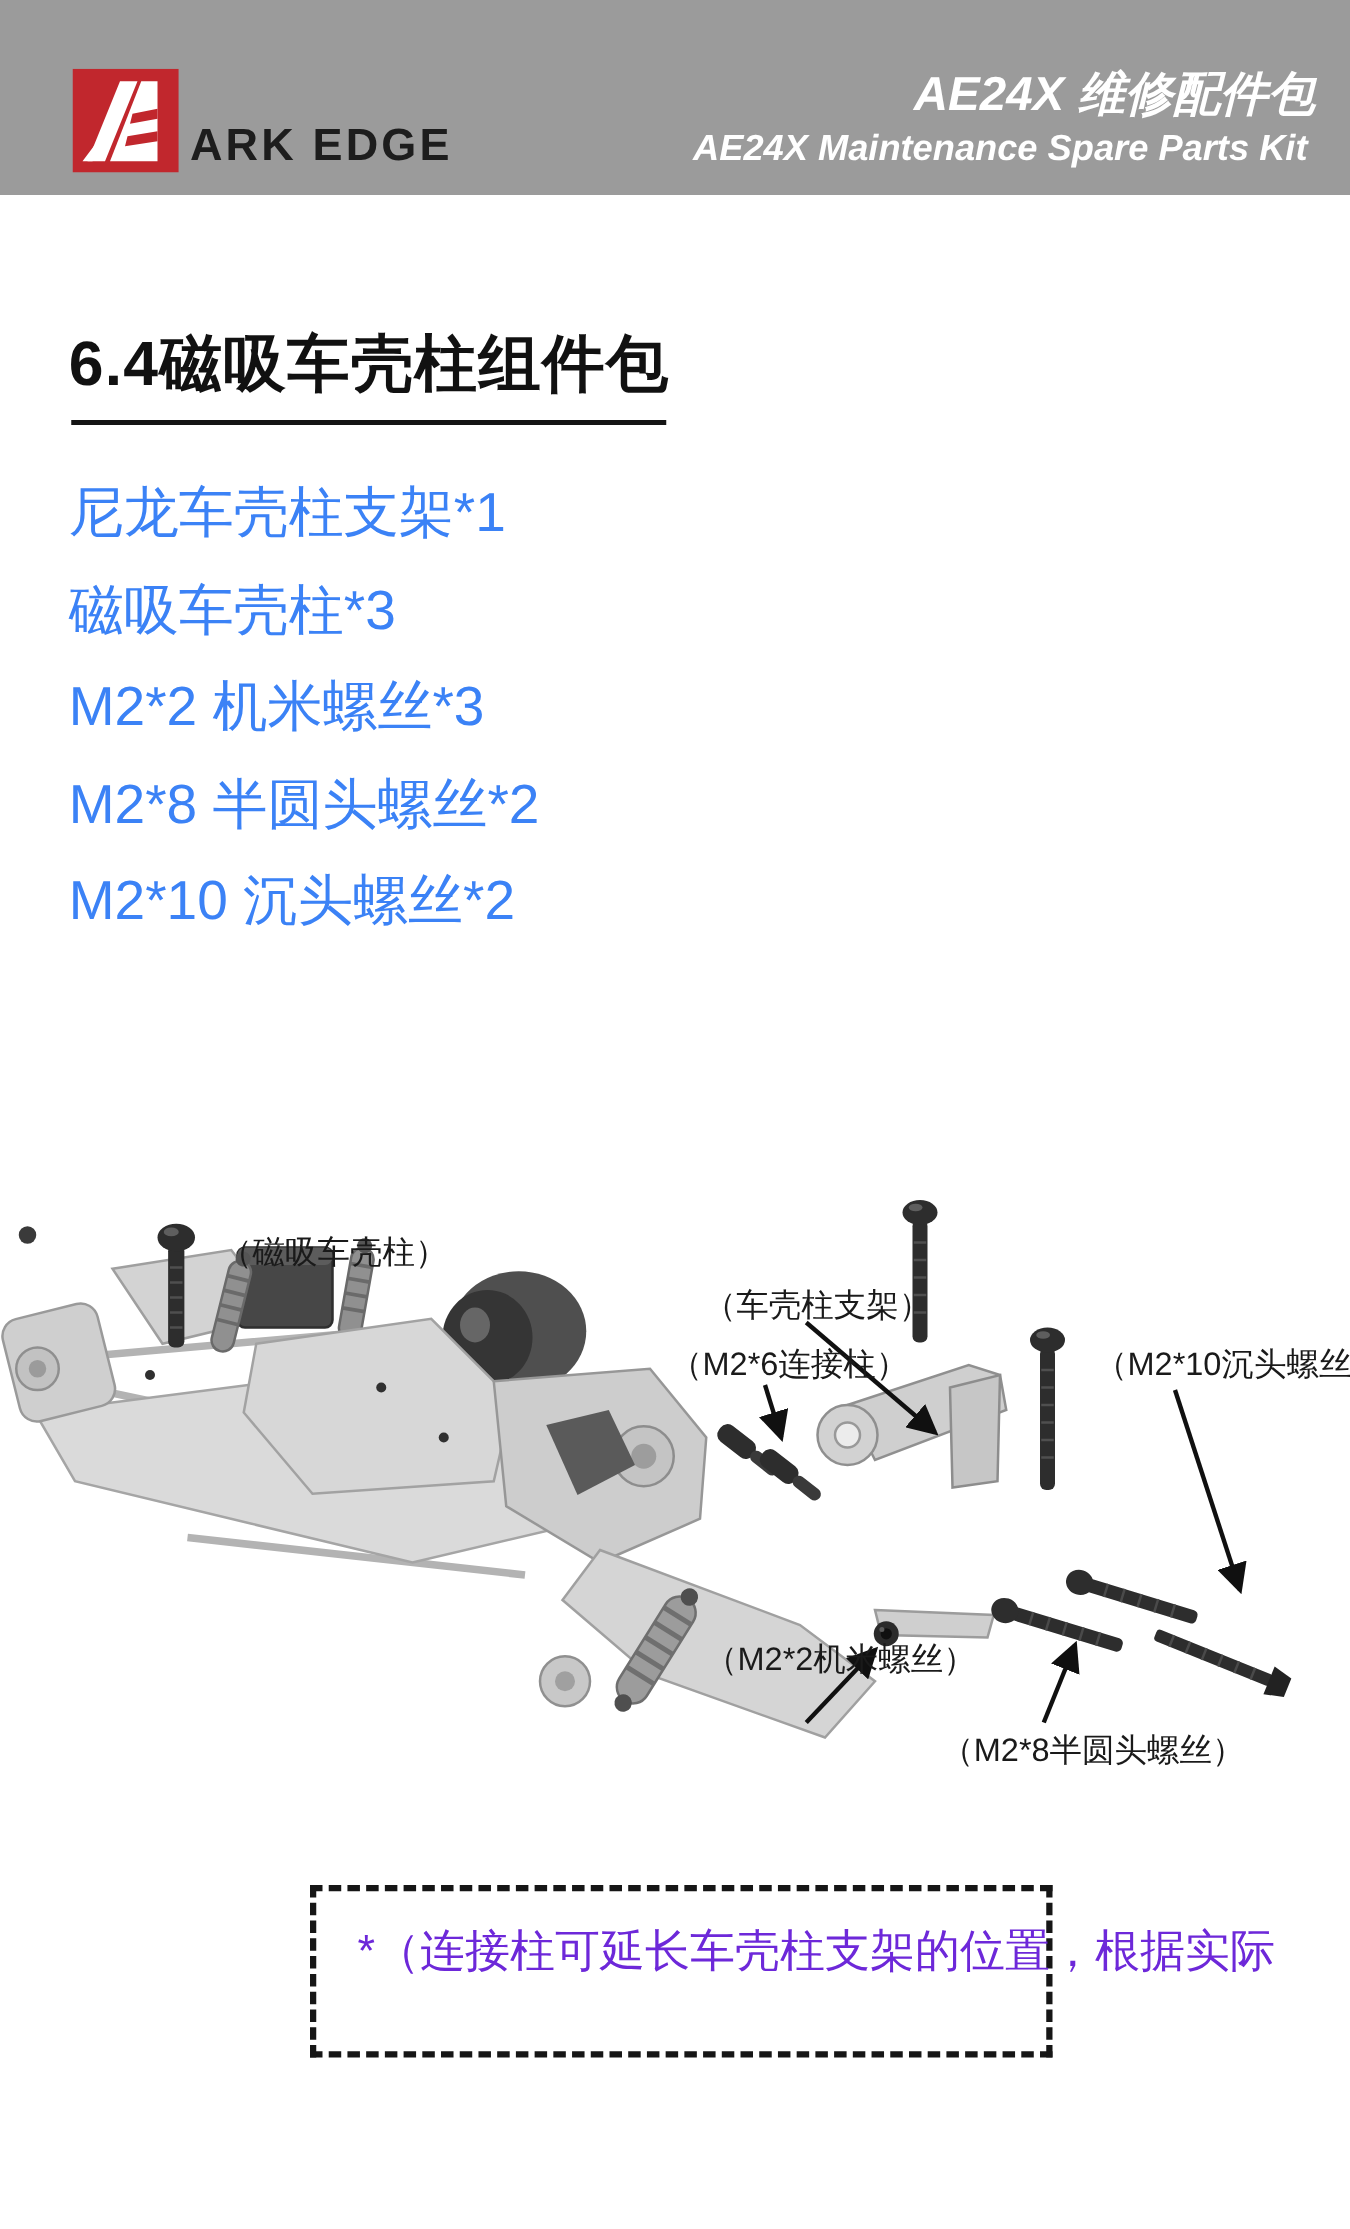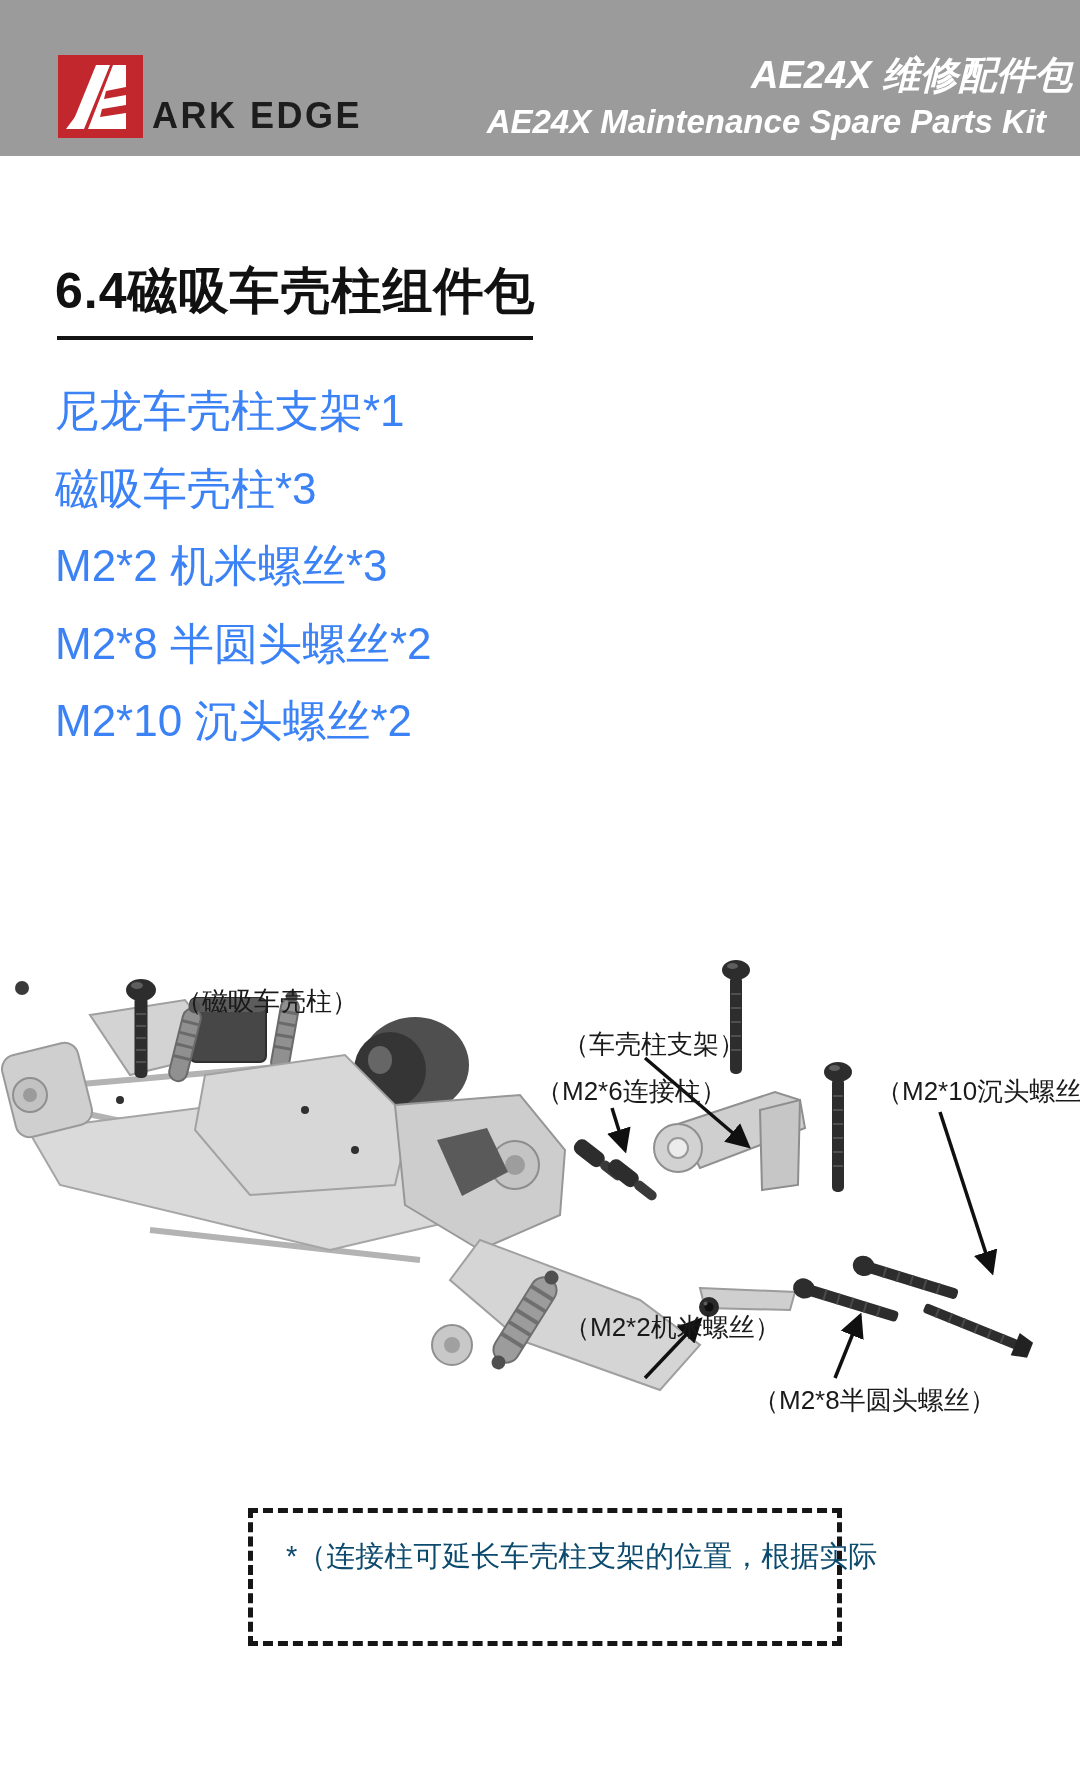--- a/index.html
+++ b/index.html
@@ -4,23 +4,23 @@
 <style>
   html,body{margin:0;padding:0;background:#fff;}
   .page{position:relative;width:1080px;height:1783px;background:#ffffff;overflow:hidden;
         font-family:"Liberation Sans","DejaVu Sans",sans-serif;}
 
   
   .header{position:absolute;left:0;top:0;width:1080px;height:156px;background:#9b9b9b;}
   .logo{position:absolute;left:58px;top:55px;width:85px;height:83px;}
   .brand{position:absolute;left:152px;top:95px;font-size:36px;font-weight:800;
          letter-spacing:2.5px;color:#1d1d1d;white-space:nowrap;}
-  .h-zh{position:absolute;right:8px;top:50px;font-size:38px;font-weight:800;font-style:italic;
+  .h-zh{position:absolute;right:28px;top:50px;font-size:38px;font-weight:800;font-style:italic;
         color:#ffffff;white-space:nowrap;}
-  .h-en{position:absolute;right:34px;top:103px;font-size:33px;font-weight:700;font-style:italic;
+  .h-en{position:absolute;right:34px;top:103px;font-size:29px;font-weight:700;font-style:italic;
         color:#ffffff;white-space:nowrap;}
 
   
   .sec-title{position:absolute;left:55px;top:258px;margin:0;font-size:50px;font-weight:800;
              color:#111;letter-spacing:1px;white-space:nowrap;}
   .rule{position:absolute;left:57px;top:336px;width:476px;height:4px;background:#141414;}
 
   
   .parts{position:absolute;left:55px;top:372px;margin:0;padding:0;list-style:none;}
   .parts li{font-size:44px;line-height:77.5px;color:#3b82f6;white-space:nowrap;}
@@ -31,21 +31,21 @@
   .dl-1{left:160px;top:984px;margin-left:16px;}
   .dl-2{left:563px;top:1027px;}
   .dl-3{left:536px;top:1074px;}
   .dl-4{left:876px;top:1074px;}
   .dl-5{left:522px;top:1310px;margin-left:42px;}
   .dl-6{left:753px;top:1383px;}
 
   
   .note{position:absolute;left:248px;top:1508px;width:594px;height:138px;
         border:5px dashed #161616;box-sizing:border-box;}
-  .note-l1{position:absolute;left:33px;top:24px;font-size:29px;color:#0c4a6e;white-space:nowrap;}
+  .note-l1{position:absolute;left:33px;top:24px;font-size:36px;color:#6d28d9;white-space:nowrap;}
   .note-l2{position:absolute;left:73px;top:72px;font-size:29px;color:#222;white-space:nowrap;}
 </style>
 </head>
 <body>
 
 <div class="page">
 
   <header class="header">
     <div class="logo">
       <svg viewBox="0 0 85 83" width="85" height="83">

